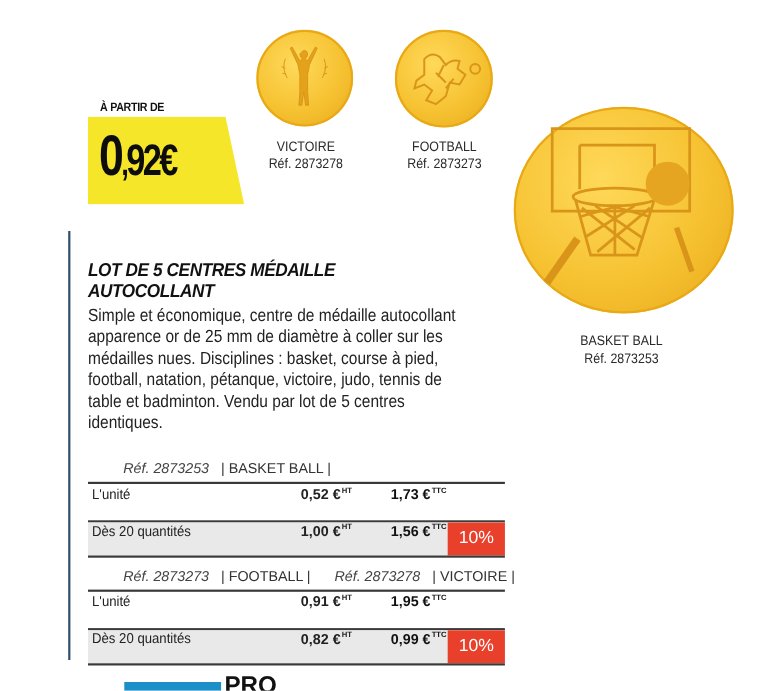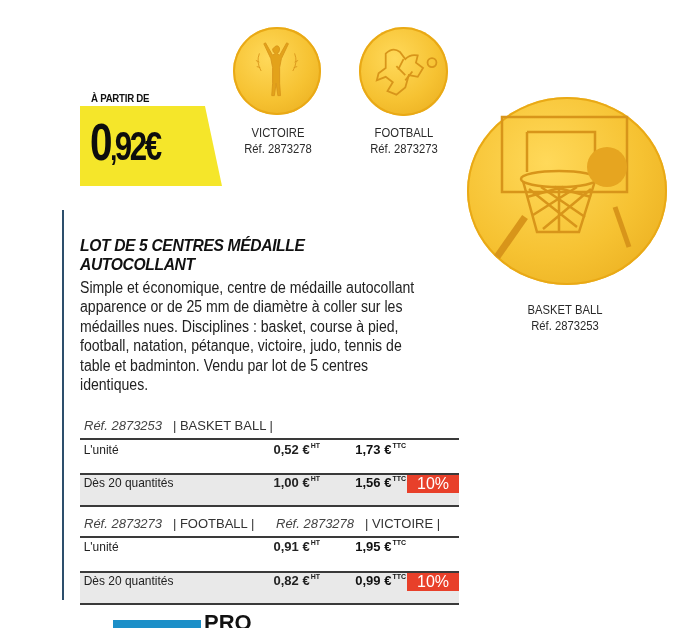--- a/index.html
+++ b/index.html
@@ -29,30 +29,30 @@
   .cap-basket { left: 510px; top: 302px; width: 110px; }
 
   
   .left-rule { left: 62px; top: 210px; width: 2px; height: 390px; background: #2d4f6c; }
 
   
   .title { left: 80px; top: 236px; width: 380px; font-size: 17px; font-weight: bold; font-style: italic; line-height: 19px; letter-spacing: -0.4px; color: #111; transform: scaleX(0.92); transform-origin: left; }
   .desc { left: 80px; top: 278px; width: 400px; font-size: 16px; line-height: 19.4px; color: #222; transform: scaleX(0.88); transform-origin: left; }
 
   
-  .ref-line { font-size: 13px; color: #333; }
+  .ref-line { font-size: 13px; color: #333; margin-left: 28px; }
   .ref-line i { font-style: italic; color: #444; }
   .row { left: 80px; width: 379px; height: 30px; font-size: 13px; display: flex; align-items: flex-start; }
   .row.alt { background: #e9e9e9; }
   .rule { left: 80px; width: 379px; height: 2px; background: #3a3a3a; }
   .row .lbl { width: 160px; padding-left: 4px; color: #222; transform: scaleX(0.92); transform-origin: left; }
   .row .ht { width: 80px; text-align: right; font-weight: bold; color: #222; }
   .row .ttc { width: 86px; text-align: right; font-weight: bold; color: #111; }
   .row sup { font-size: 7px; font-weight: bold; vertical-align: 6px; margin-left: 1px; }
-  .row .disc { margin-left: auto; width: 52px; height: 18px; background: #e8402a; color: #fff; font-size: 16px; display: flex; align-items: center; justify-content: center; }
+  .row .disc { margin-left: auto; width: 52px; height: 30px; background: #e8402a; color: #fff; font-size: 16px; display: flex; align-items: center; justify-content: center; }
   .badge { left: 113px; top: 620px; width: 88px; height: 8px; background: #1c8fc8; }
   .pro { left: 204px; top: 612px; font-size: 22px; font-weight: bold; color: #111; line-height: 1; }
 </style>
 </head>
 <body>
 
 <div class="abs price-tag"></div>
 <div class="abs from-label">À PARTIR DE</div>
 <div class="abs price-value"><span>0</span><span class="comma">,</span><span class="dec">92</span><span class="dec">€</span></div>
 

